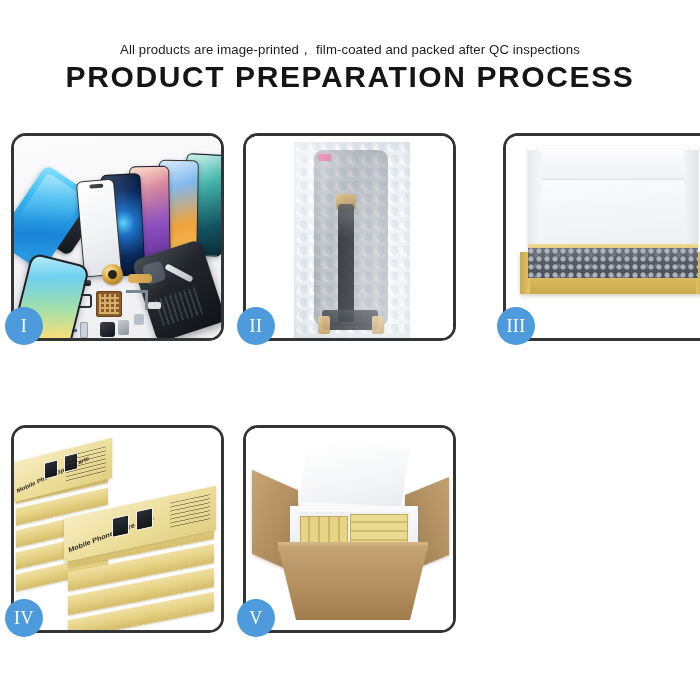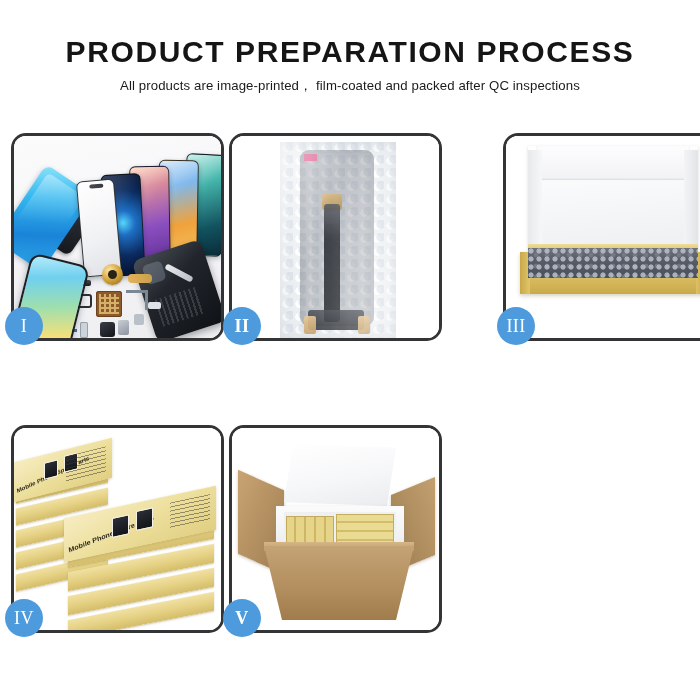--- a/index.html
+++ b/index.html
@@ -69,21 +69,21 @@
 
   .panel-clip {
     position: absolute;
     inset: 0;
     border-radius: 12px;
     overflow: hidden;
     background: #fdfdfd;
   }
 
   .panel.c0 { left: 0px; }
-  .panel.c1 { left: 218px; font-weight: bold; }
+  .panel.c1 { left: 232px; }
   .panel.c2 { left: 492px; }
   .panel.r0 { top: 0px; }
   .panel.r1 { top: 292px; }
 
   
   .badge {
     position: absolute;
     left: -9px;
     bottom: -7px;
     width: 38px;
@@ -593,22 +593,22 @@
     background: rgba(225,232,238,.75);
     transform: rotate(18deg);
   }
 </style>
 </head>
 <body>
 
 <div id="page">
 
   <div id="header">
+    <div id="subtitle">All products are image-printed， film-coated and packed after QC inspections</div>
     <div id="title">PRODUCT PREPARATION PROCESS</div>
-    <div id="subtitle">All products are image-printed， film-coated and packed after QC inspections</div>
   </div>
 
   <div id="grid">
 
     <div class="panel r0 c0">
       <div class="panel-clip">
         <div class="p1-bg"></div>
         <div class="p1-shadowline"></div>
 
         <div class="p1-blueback"></div>

